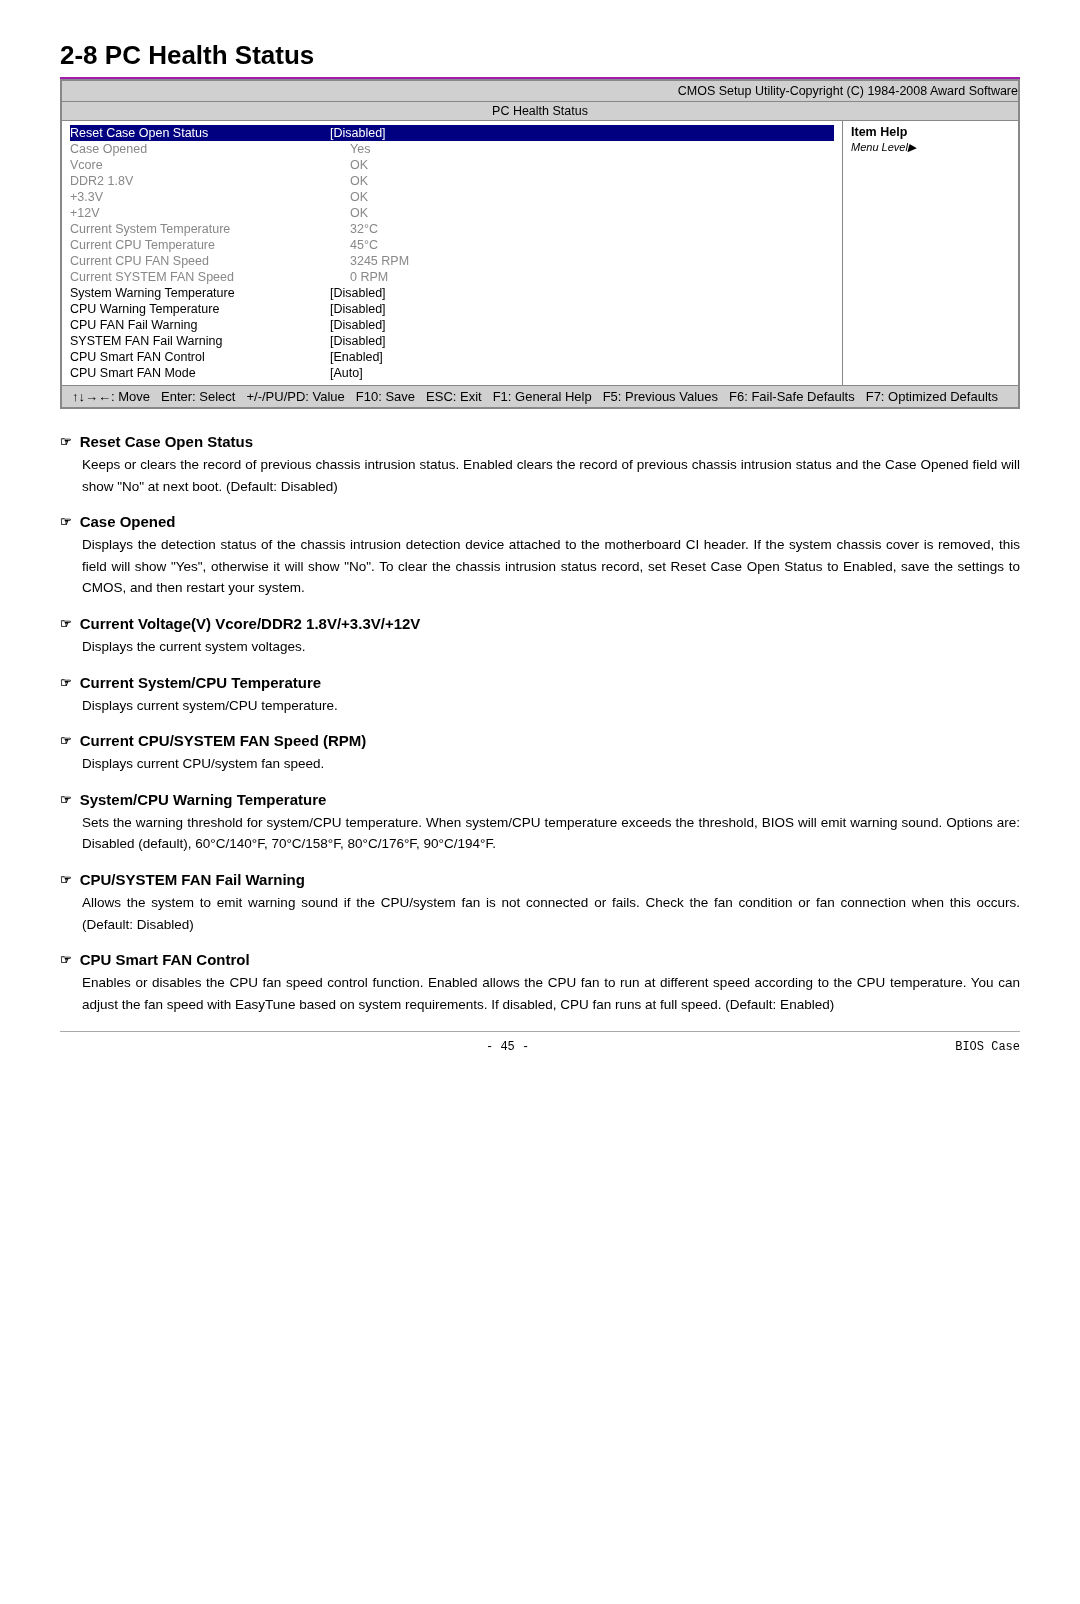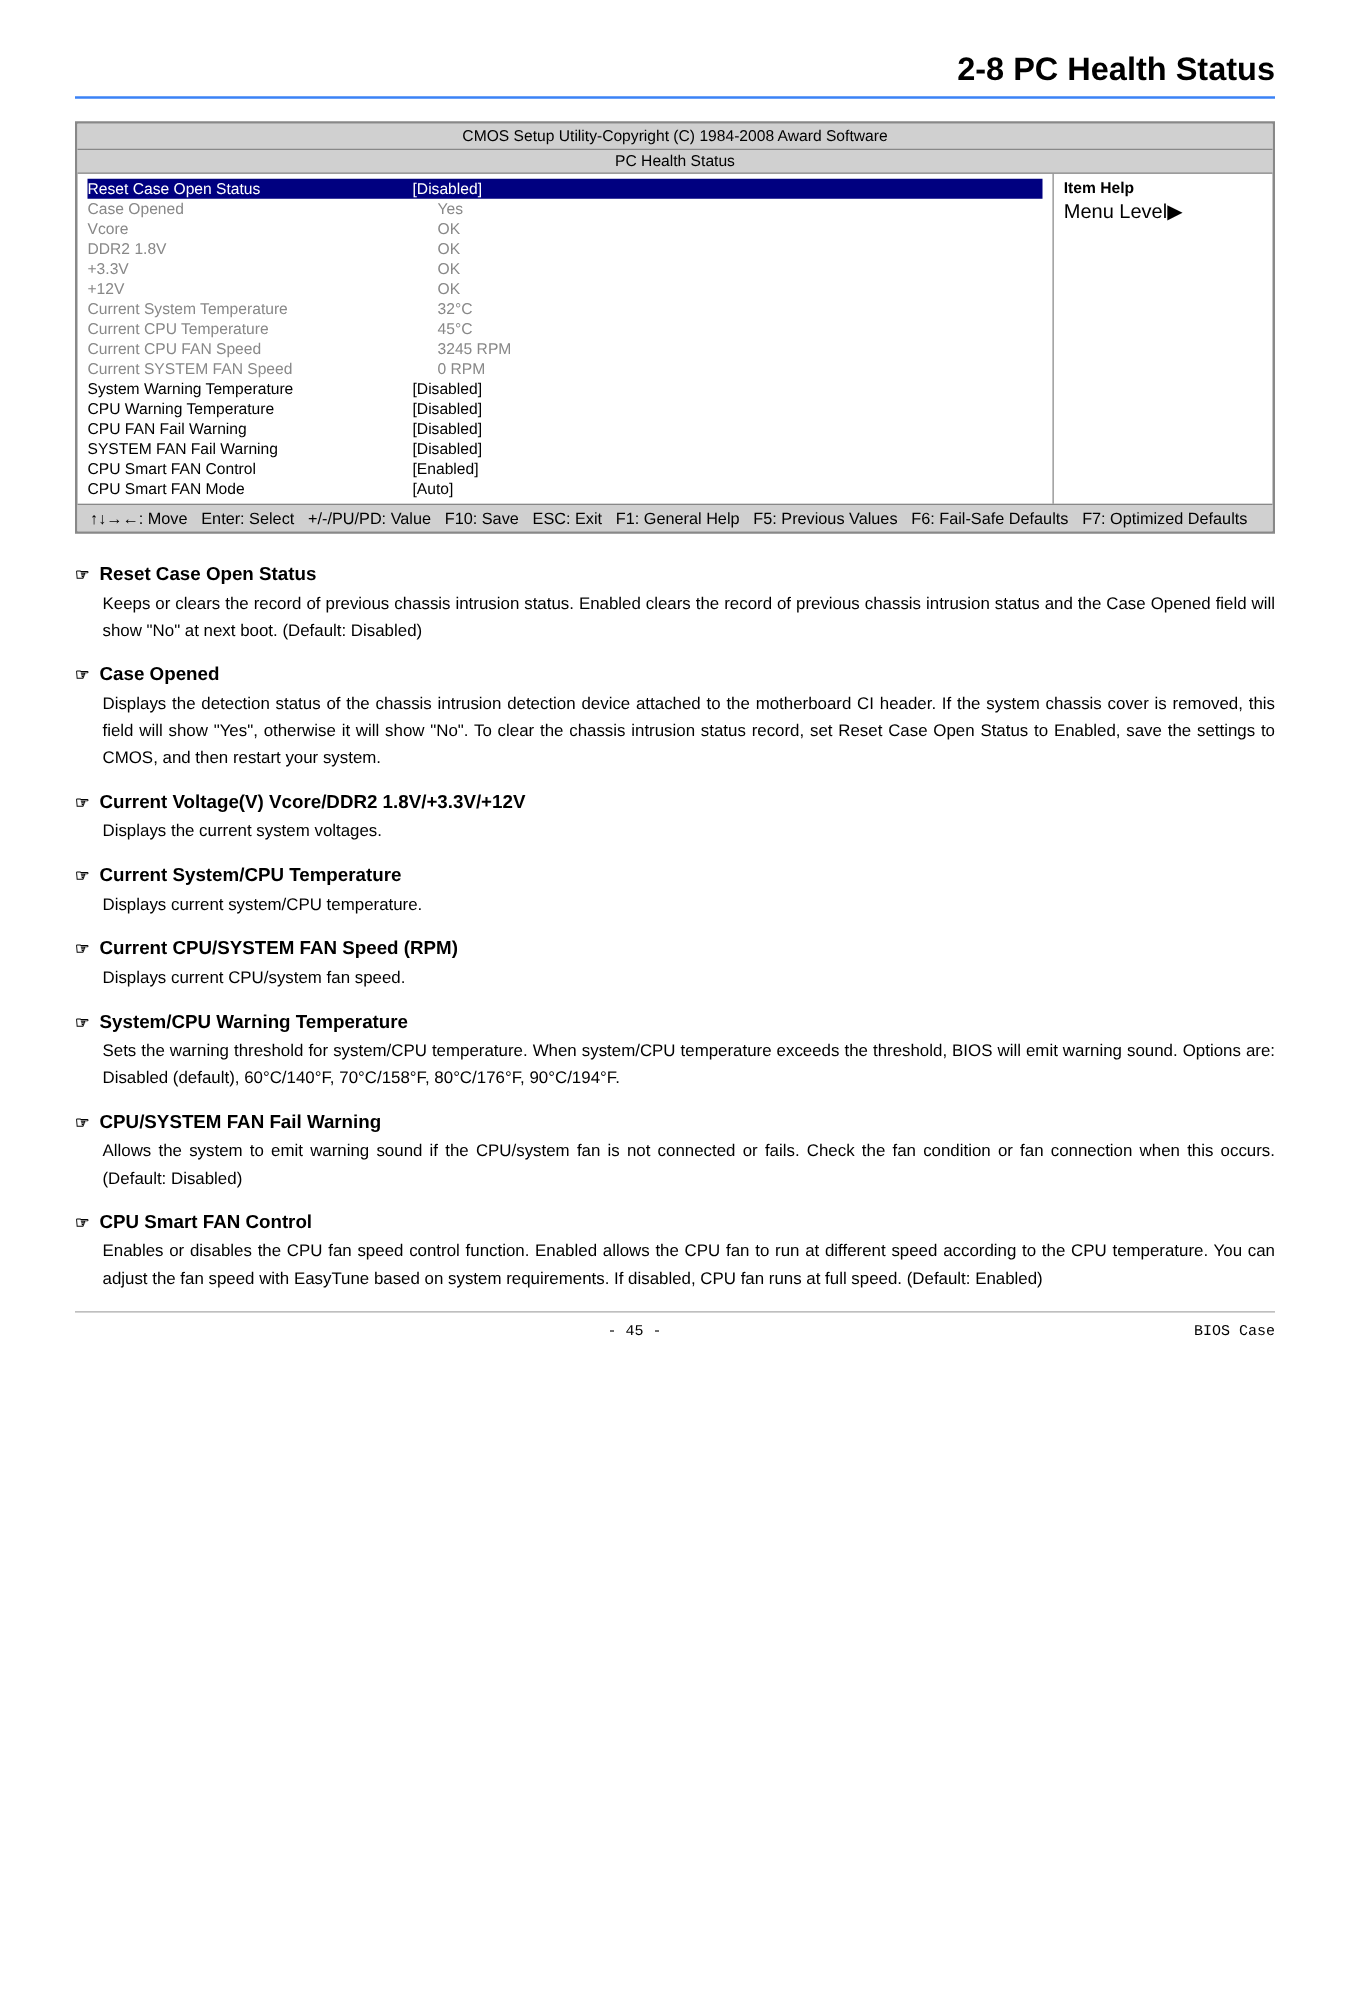--- a/index.html
+++ b/index.html
@@ -8,34 +8,32 @@
       font-size: 14px;
       background: #fff;
       color: #000;
       width: 1080px;
       min-height: 1604px;
       padding: 40px 60px 40px 60px;
     }
     .page-title {
       font-size: 26px;
       font-weight: bold;
-      margin-bottom: 18px;
-      border-bottom: 2px solid #3b82f6;
+      border-bottom: 2px solid #a21caf;
       padding-bottom: 6px;
-      text-align: right;
     }
     .bios-box {
       border: 2px solid #888;
       width: 100%;
       margin-bottom: 24px;
       font-size: 13px;
     }
     .bios-header {
       background: #d0d0d0;
-      text-align: center;
+      text-align: right;
       padding: 3px 0;
       font-size: 12.5px;
       border-bottom: 1px solid #888;
     }
     .bios-subheader {
       background: #d0d0d0;
       text-align: center;
       padding: 2px 0;
       font-size: 12.5px;
       border-bottom: 1px solid #888;
@@ -83,21 +81,22 @@
     .bios-help {
       width: 175px;
       padding: 4px 8px;
     }
     .bios-help-title {
       font-weight: bold;
       font-size: 12.5px;
       margin-bottom: 2px;
     }
     .bios-help-text {
-      font-size: 16px;
+      font-size: 11px;
+      font-style: italic;
     }
     .bios-footer {
       background: #d0d0d0;
       display: flex;
       flex-direction: row;
       justify-content: space-between;
       padding: 3px 10px;
       font-size: 13px;
       border-top: 1px solid #888;
       flex-wrap: wrap;

